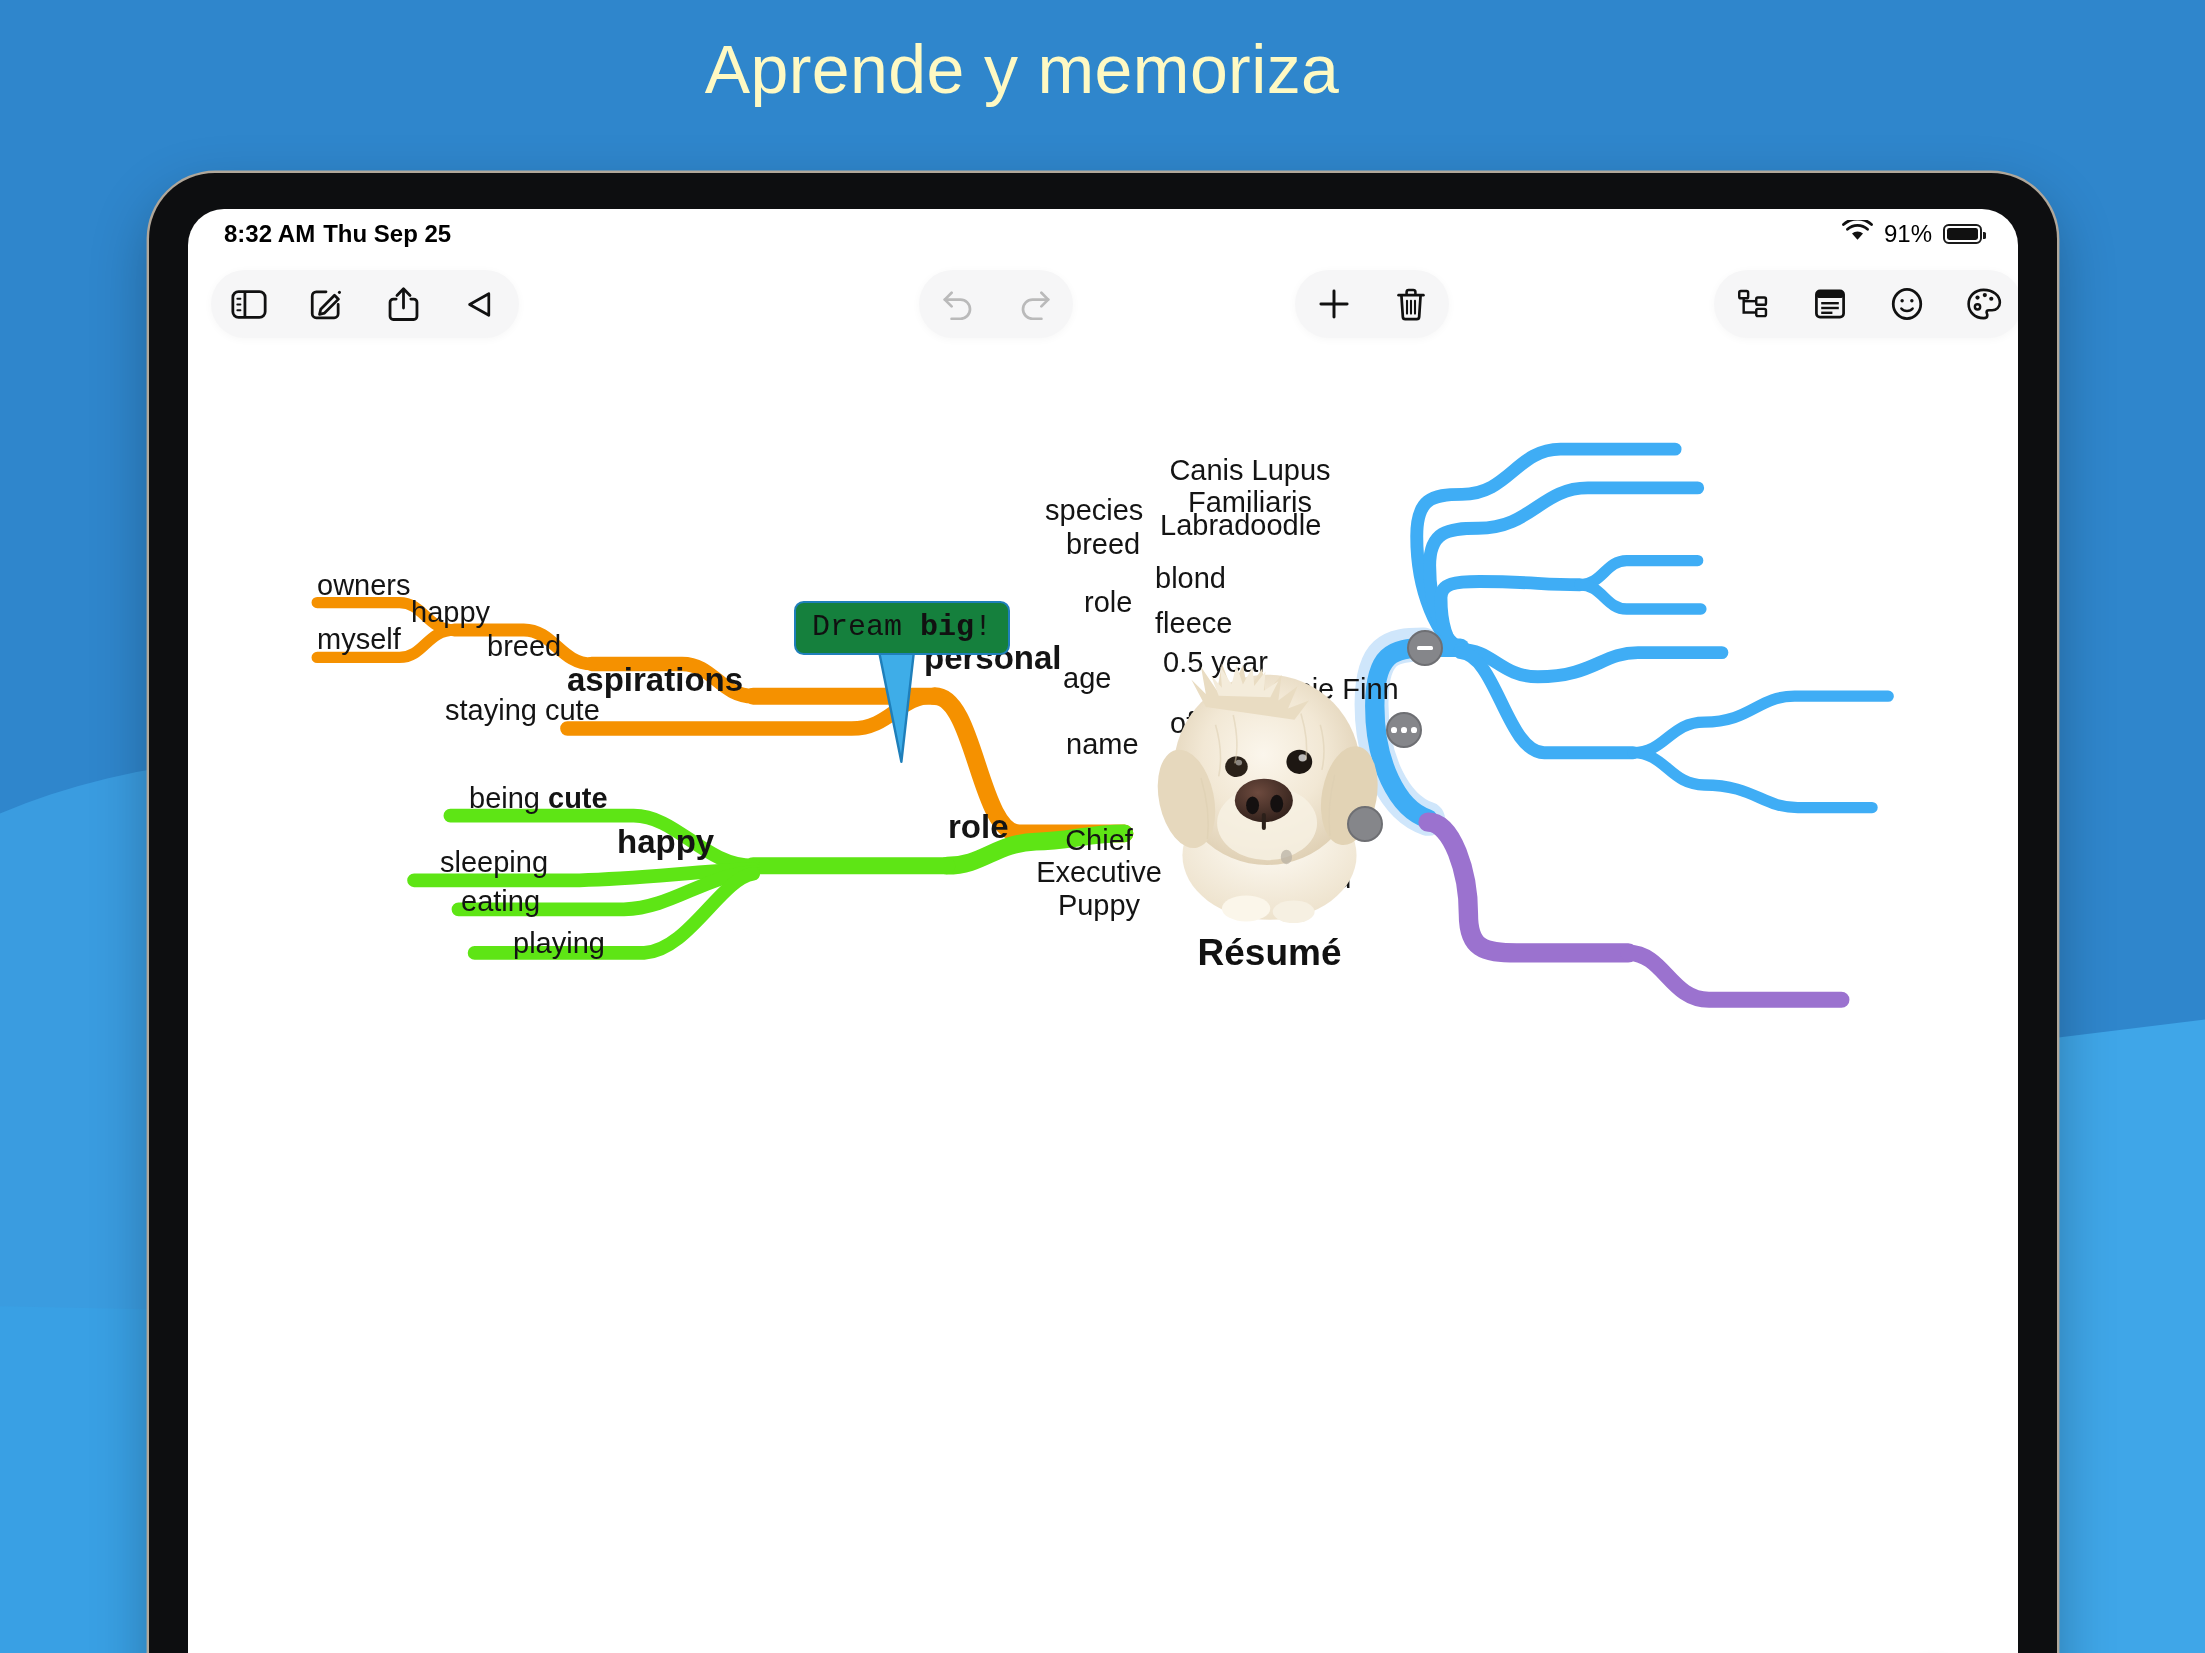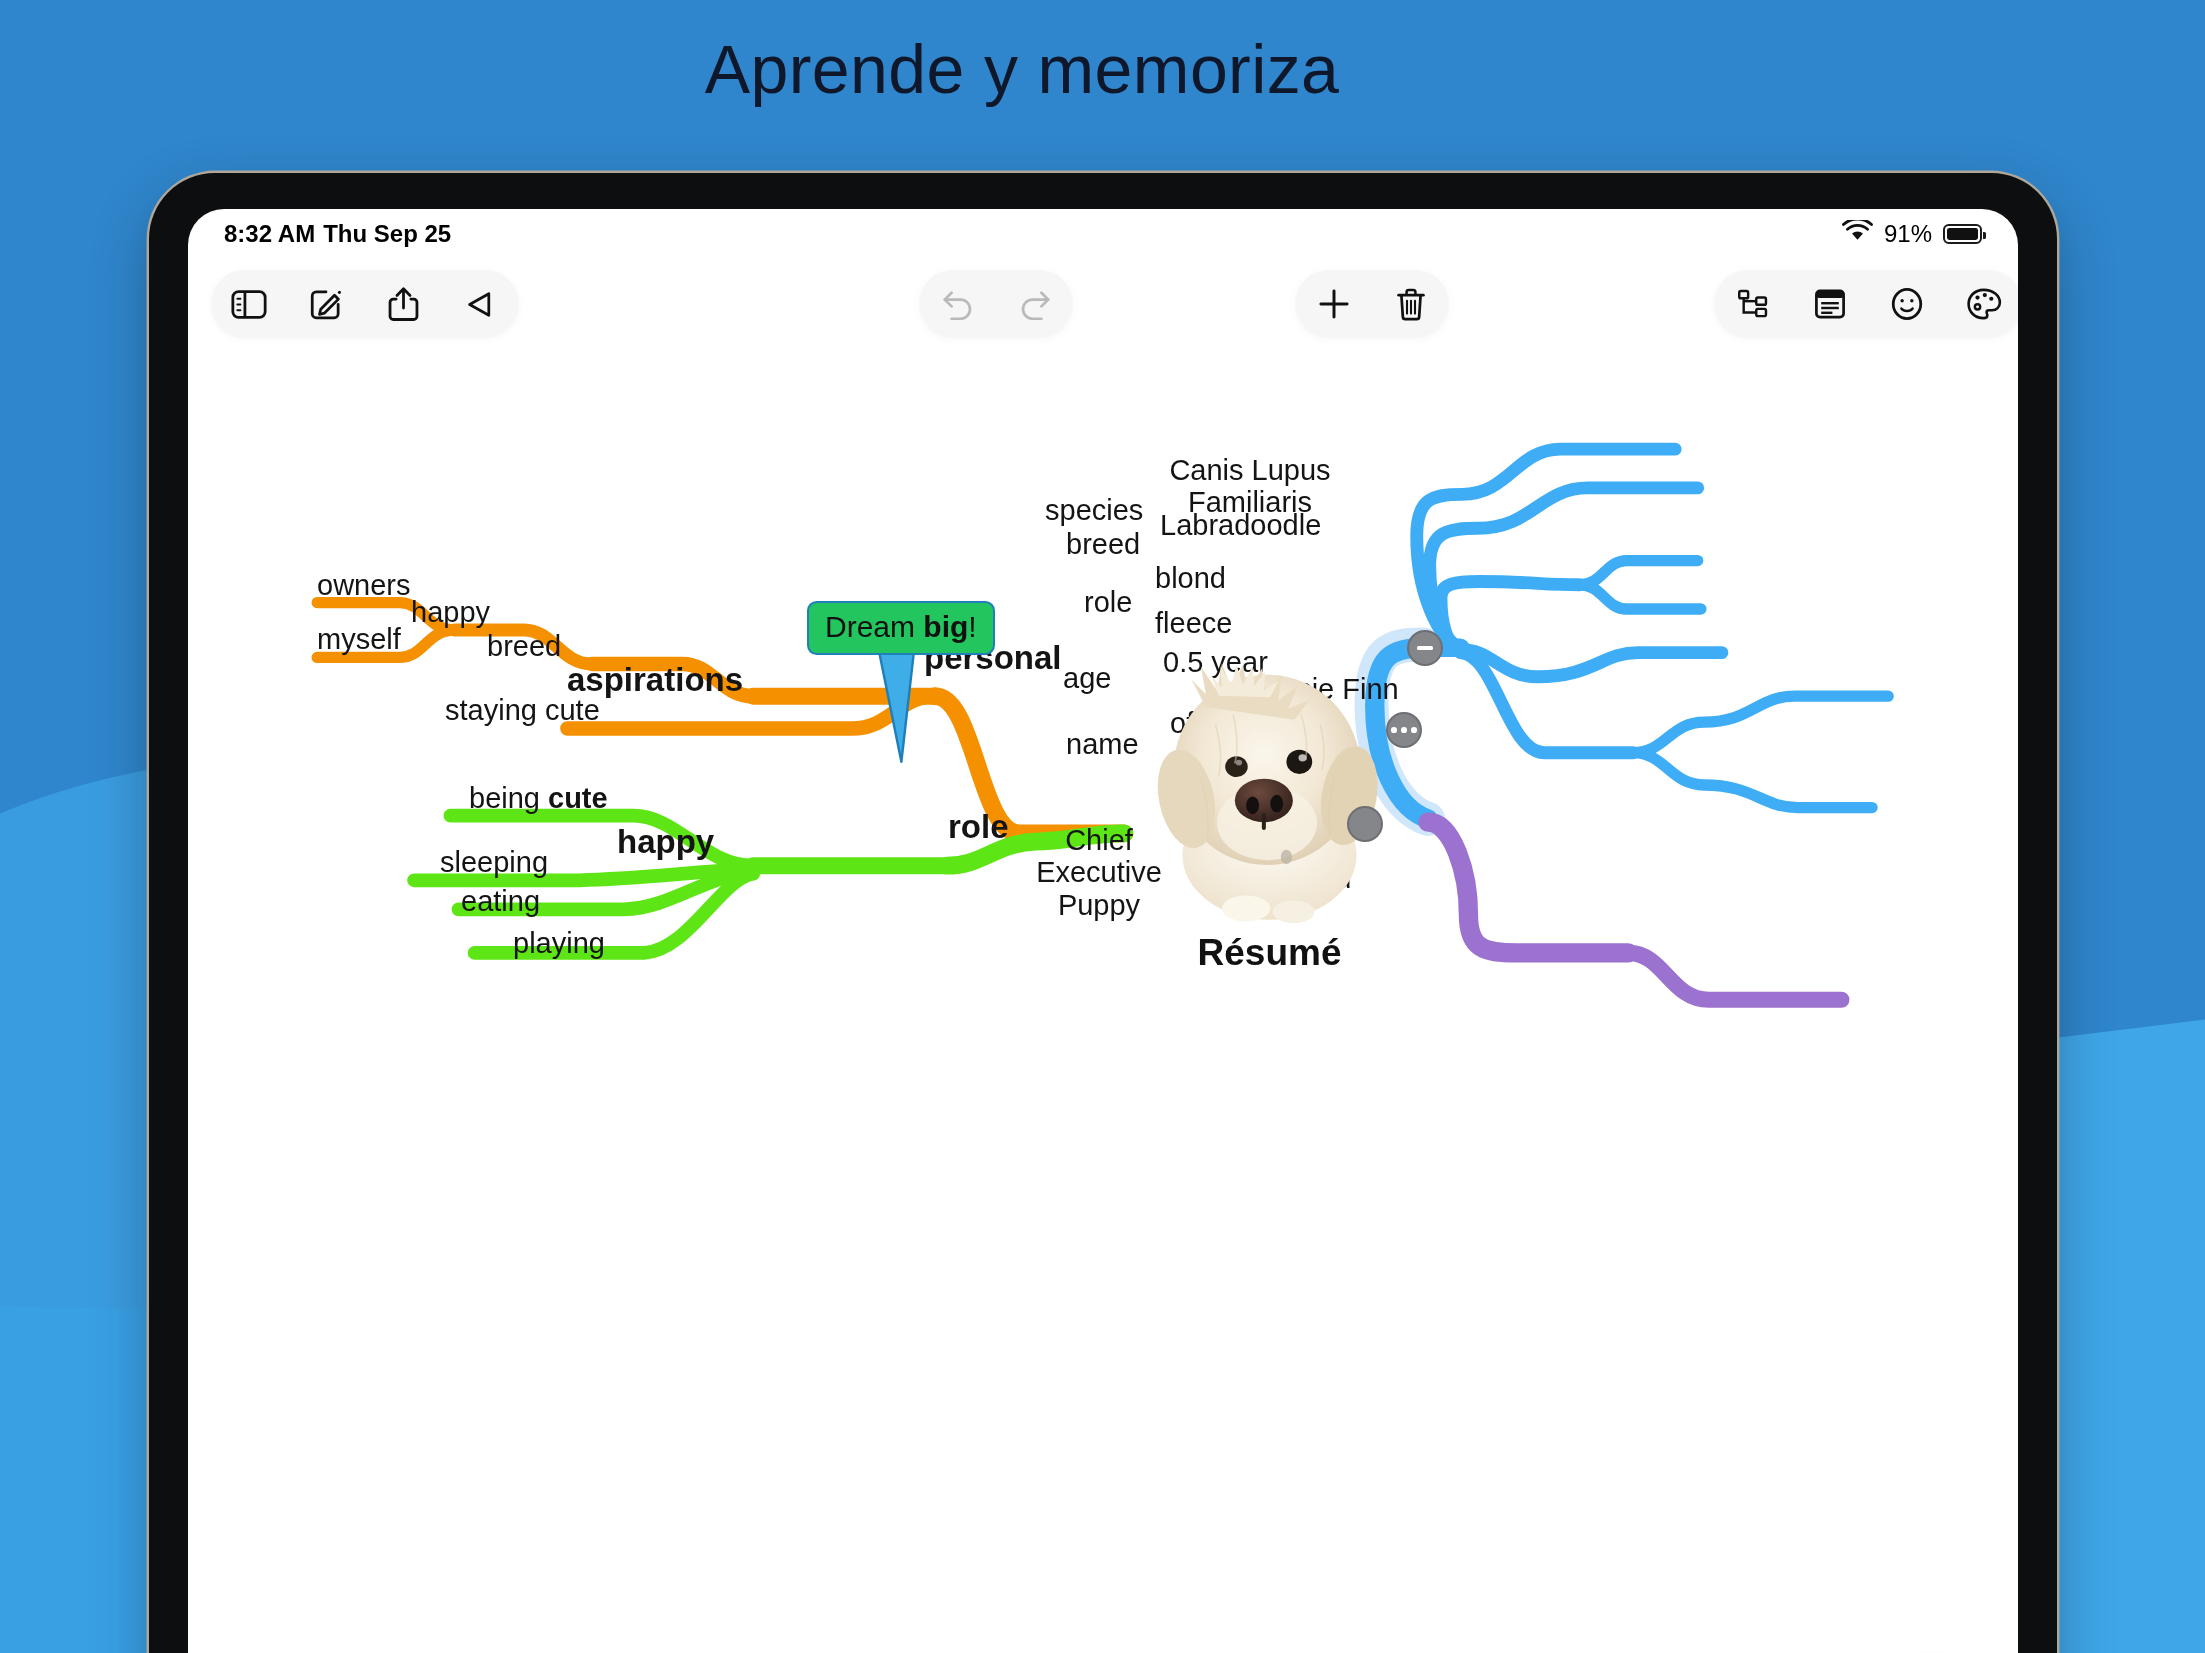--- a/index.html
+++ b/index.html
@@ -21,21 +21,21 @@
     transform:rotate(-7deg);
   }
   .bg-wave-bottom{
     position:absolute;left:-161px;bottom:-565px;width:2583px;height:888px;
     background:#39a0e4;transform:rotate(1.2deg);
   }
 
   
   .page-title{
     position:absolute;top:32px;left:0;width:2044px;text-align:center;
-    color:#0f172a;font-size:68px;font-weight:400;letter-spacing:0.4px;
+    color:#fef9c3;font-size:68px;font-weight:400;letter-spacing:0.4px;
     line-height:1.1;
   }
 
   
   .tablet{
     position:absolute;left:149px;top:173px;width:1908px;height:1645px;
     background:#0d0e10;border-radius:66px;
     box-shadow:0 0 0 2.4px #b0a79a, 0 22.6px 57px rgba(0,0,0,.28);
   }
   .screen{
@@ -101,23 +101,23 @@
 
   
   .dog-wrap{position:absolute;left:940px;top:308px;width:283px;height:266px;}
   .dog-caption{
     position:absolute;left:940px;top:583px;width:283px;text-align:center;
     font-size:37px;font-weight:bold;color:#111;
   }
 
   
   .callout{
-    position:absolute;left:619px;top:252px;
-    background:#22c55e;border:2.4px solid #1f7fba;border-radius:9.7px;
-    padding:7.3px 16px 9px 16px;font-size:30px;color:#111;white-space:nowrap;
+    position:absolute;left:606px;top:252px;
+    background:#15803d;border:2.4px solid #1f7fba;border-radius:9.7px;
+    padding:7.3px 16px 9px 16px;font-size:30px;color:#111;white-space:nowrap;font-family:Liberation Mono, monospace;
   }
   .callout b{font-weight:bold;}
 
   
   .handle{
     position:absolute;width:36px;height:36px;border-radius:50%;
     background:#85868a;border:2.4px solid #6e6f73;box-sizing:border-box;
     display:flex;align-items:center;justify-content:center;cursor:pointer;
   }
   .handle .minus{width:16px;height:4px;background:#fff;border-radius:1.6px;}

